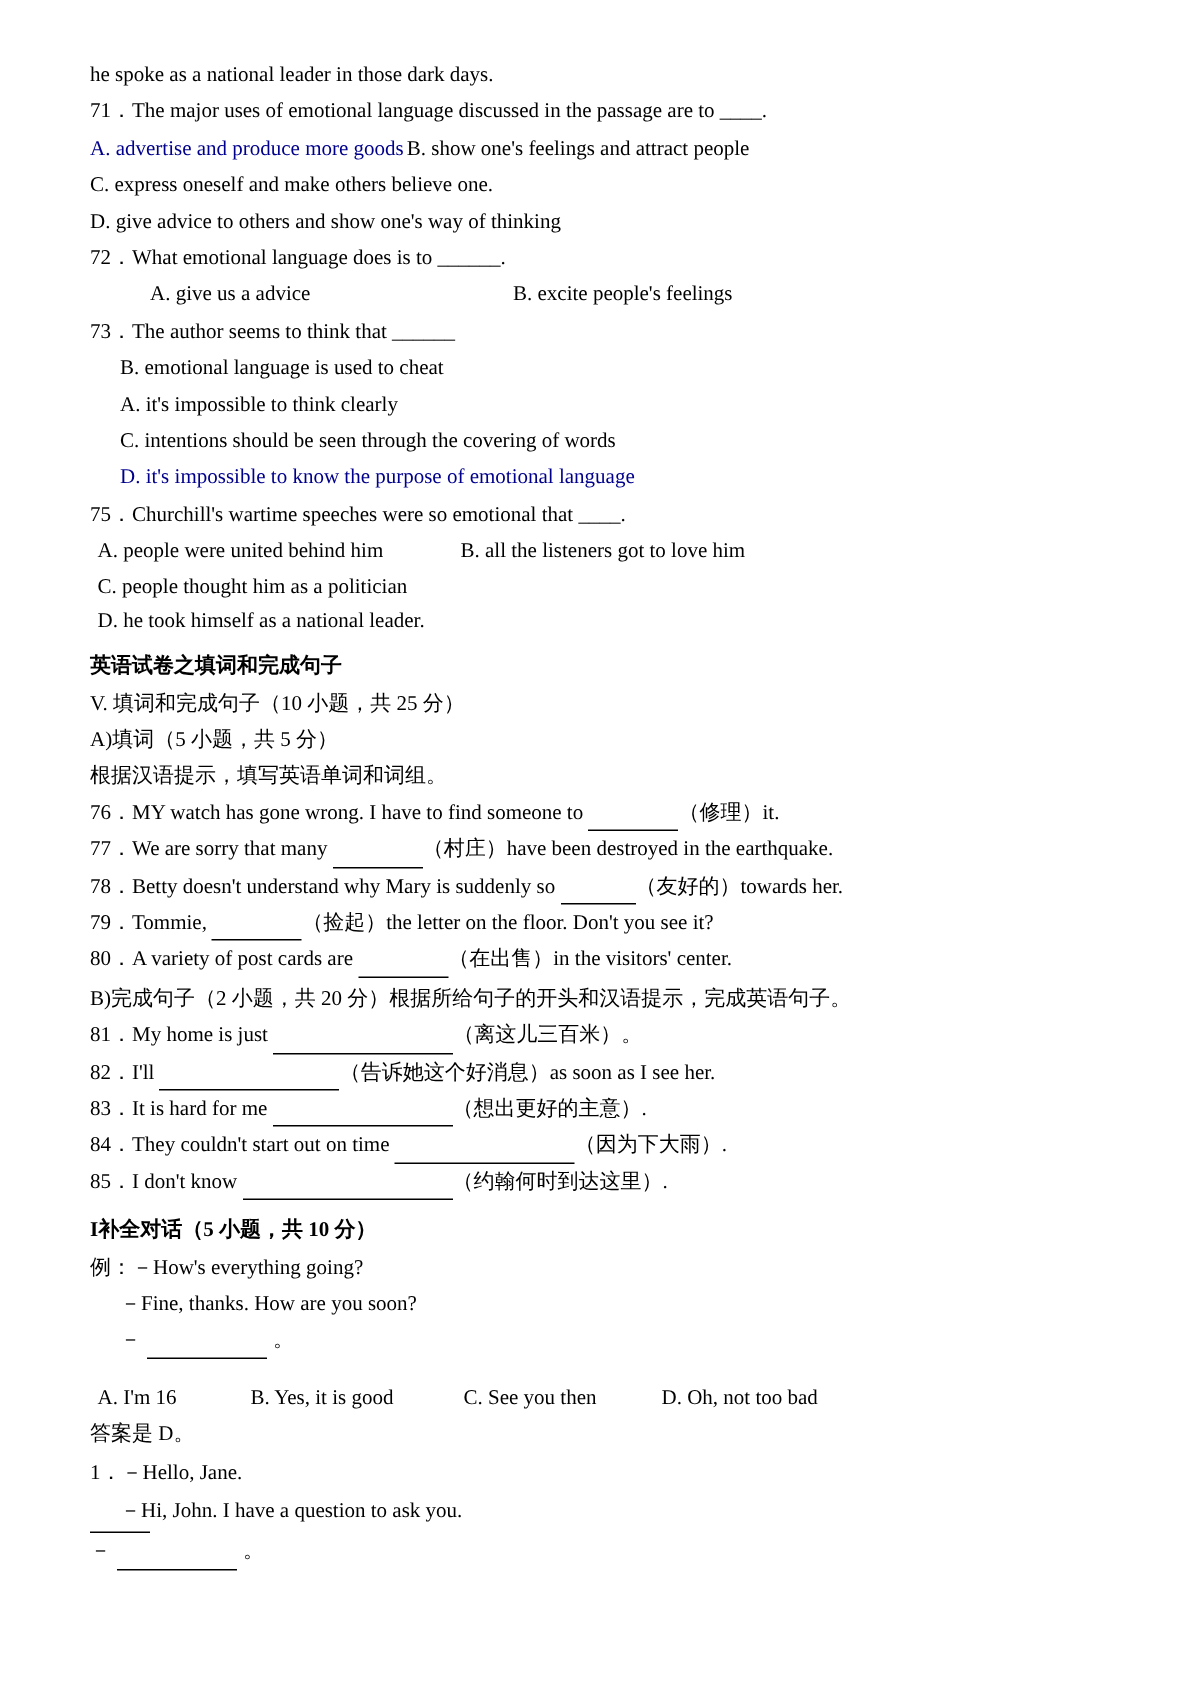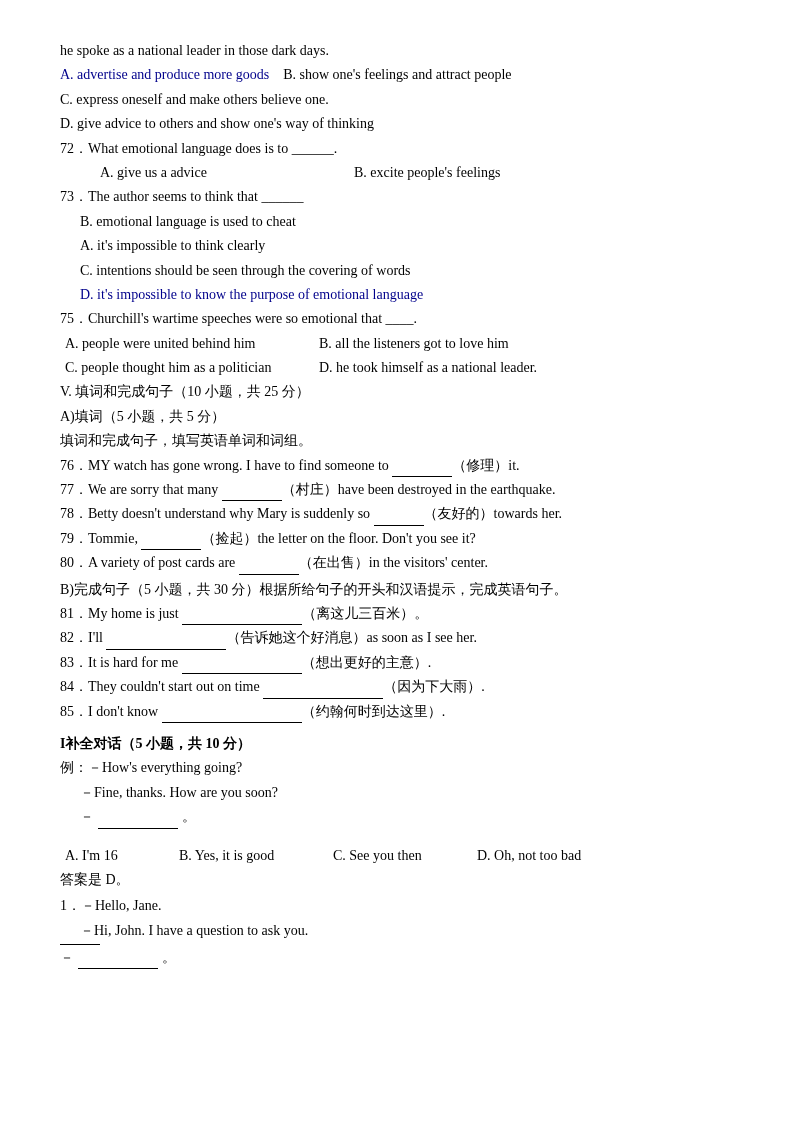--- a/index.html
+++ b/index.html
@@ -25,21 +25,21 @@
     }
     .indent {
       padding-left: 20px;
     }
     .indent2 {
       padding-left: 40px;
     }
     .options-row {
       display: flex;
       flex-wrap: wrap;
-      gap: 0 14px;
+      gap: 0 2px;
       margin-bottom: 2px;
     }
     .option {
       display: inline-block;
       min-width: 160px;
     }
     .option-wide {
       display: inline-block;
       min-width: 240px;
     }
@@ -76,20 +76,23 @@
     }
   </style>
 </head>
 <body>
 
 <div class="content">
 
   <p class="line">he spoke as a national leader in those dark days.</p>
 
   <div>
+    <p class="line">
+      <span>71．The major uses of emotional language discussed in the passage are to ____.</span>
+    </p>
     <div class="options-row">
       <span class="option blue">A. advertise and produce more goods</span>
       <span class="option">B. show one's feelings and attract people</span>
     </div>
     <p class="line">C. express oneself and make others believe one.</p>
     <p class="line">D. give advice to others and show one's way of thinking</p>
   </div>
 
   <div>
     <p class="line">72．What emotional language does is to ______.</p>
@@ -107,39 +110,40 @@
     <p class="indent blue line">D. it's impossible to know the purpose of emotional language</p>
   </div>
 
 
   <div>
     <p class="line">75．Churchill's wartime speeches were so emotional that ____.</p>
     <div class="options-row" style="padding-left:5px;">
       <span style="min-width:240px;">A. people were united behind him</span>
       <span>B. all the listeners got to love him</span>
     </div>
-    <div class="options-row" style="padding-left:5px;">
+    <div class="options-row" style="padding-left:5px;flex-direction:column;">
       <span style="min-width:240px;">C. people thought him as a politician</span>
       <span>D. he took himself as a national leader.</span>
     </div>
   </div>
 
+  <p class="line section-title" style="margin-top:8px;">英语试卷之填词和完成句子</p>
   <p class="line">V.  填词和完成句子（10 小题，共 25 分）</p>
   <p class="line">A)填词（5 小题，共 5 分）</p>
-  <p class="line">填词和完成句子，填写英语单词和词组。</p>
+  <p class="line">根据汉语提示，填写英语单词和词组。</p>
 
   <div>
     <p class="line">76．MY watch has gone wrong. I have to find someone to <span class="blank"></span>（修理）it.</p>
     <p class="line">77．We are sorry that many <span class="blank"></span>（村庄）have been destroyed in the earthquake.</p>
     <p class="line">78．Betty doesn't understand why Mary is suddenly so <span class="blank" style="min-width:50px;"></span>（友好的）towards her.</p>
     <p class="line">79．Tommie, <span class="blank"></span>（捡起）the letter on the floor. Don't you see it?</p>
     <p class="line">80．A variety of post cards are <span class="blank"></span>（在出售）in the visitors'  center.</p>
   </div>
 
-  <p class="line" style="margin-top:4px;">B)完成句子（5 小题，共 30 分）根据所给句子的开头和汉语提示，完成英语句子。</p>
+  <p class="line" style="margin-top:4px;">B)完成句子（2 小题，共 20 分）根据所给句子的开头和汉语提示，完成英语句子。</p>
 
   <div>
     <p class="line">81．My home is just <span class="blank-long"></span>（离这儿三百米）。</p>
     <p class="line">82．I'll <span class="blank-long"></span>（告诉她这个好消息）as soon as I see her.</p>
     <p class="line">83．It is hard for me <span class="blank-long"></span>（想出更好的主意）.</p>
     <p class="line">84．They couldn't start out on time <span class="blank-long"></span>（因为下大雨）.</p>
     <p class="line">85．I don't know <span class="blank-long" style="min-width:140px;"></span>（约翰何时到达这里）.</p>
   </div>
 
   <p class="line section-title" style="margin-top:10px;">I补全对话（5 小题，共 10 分）</p>

